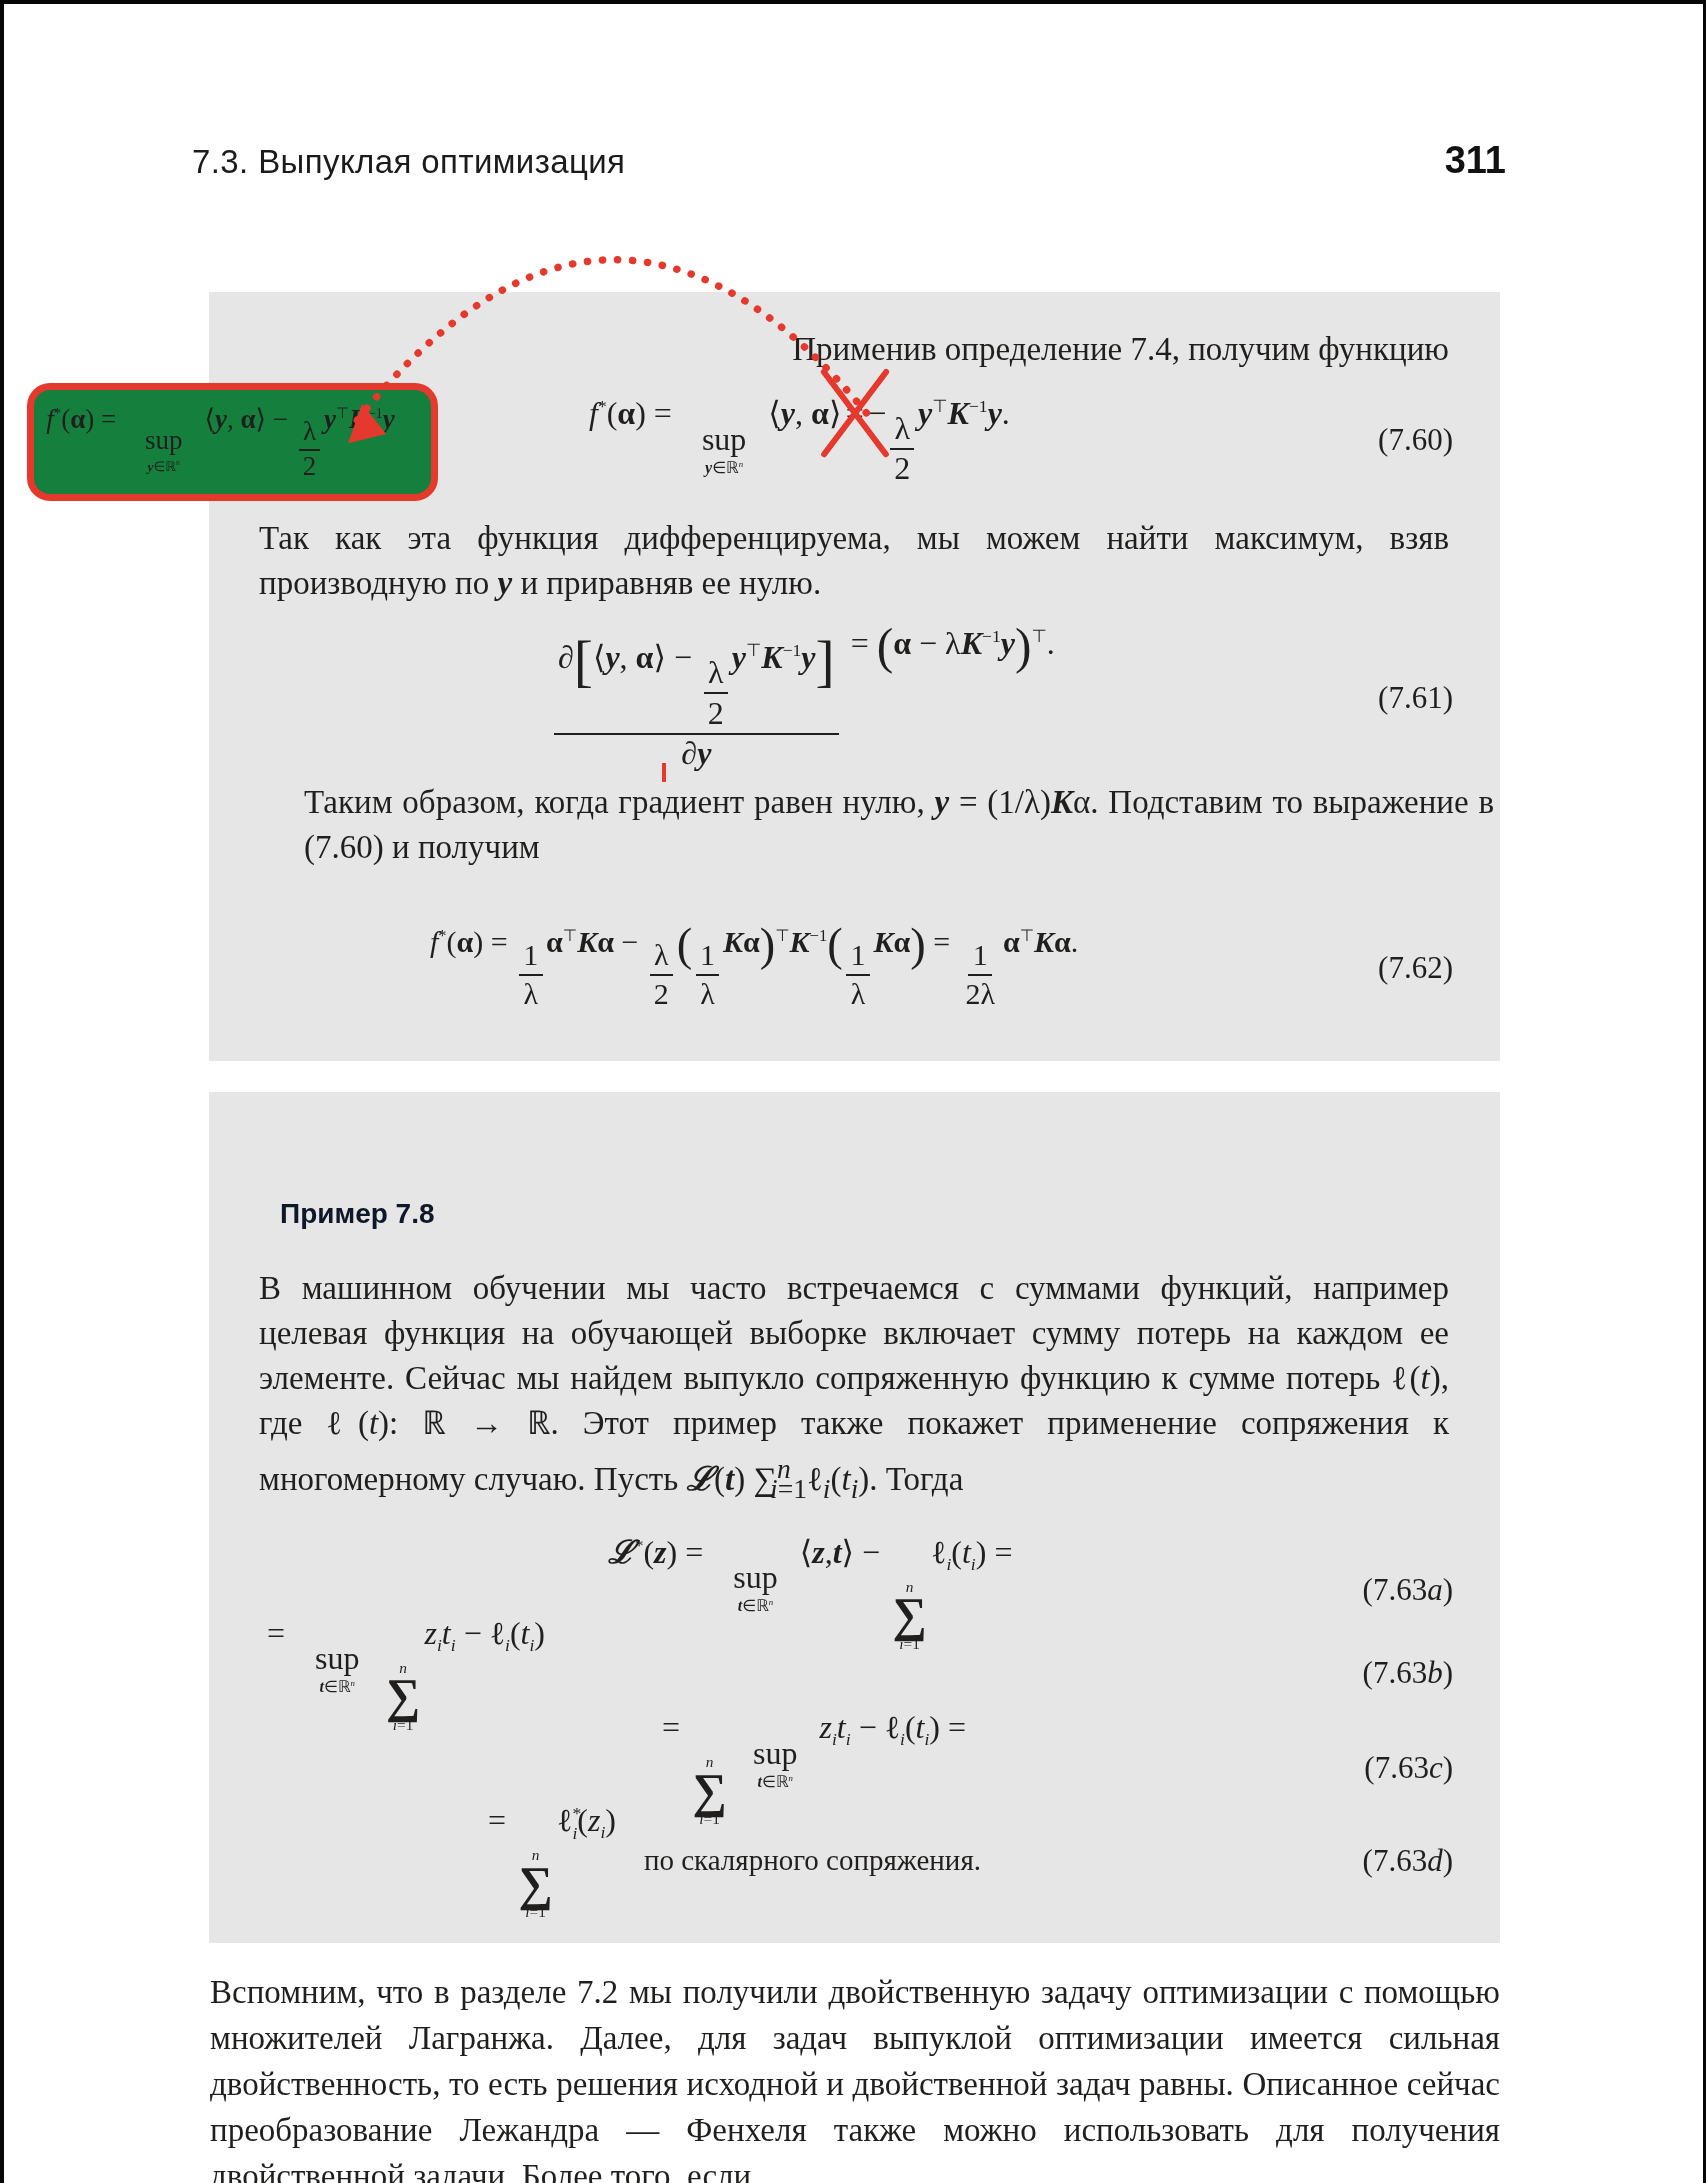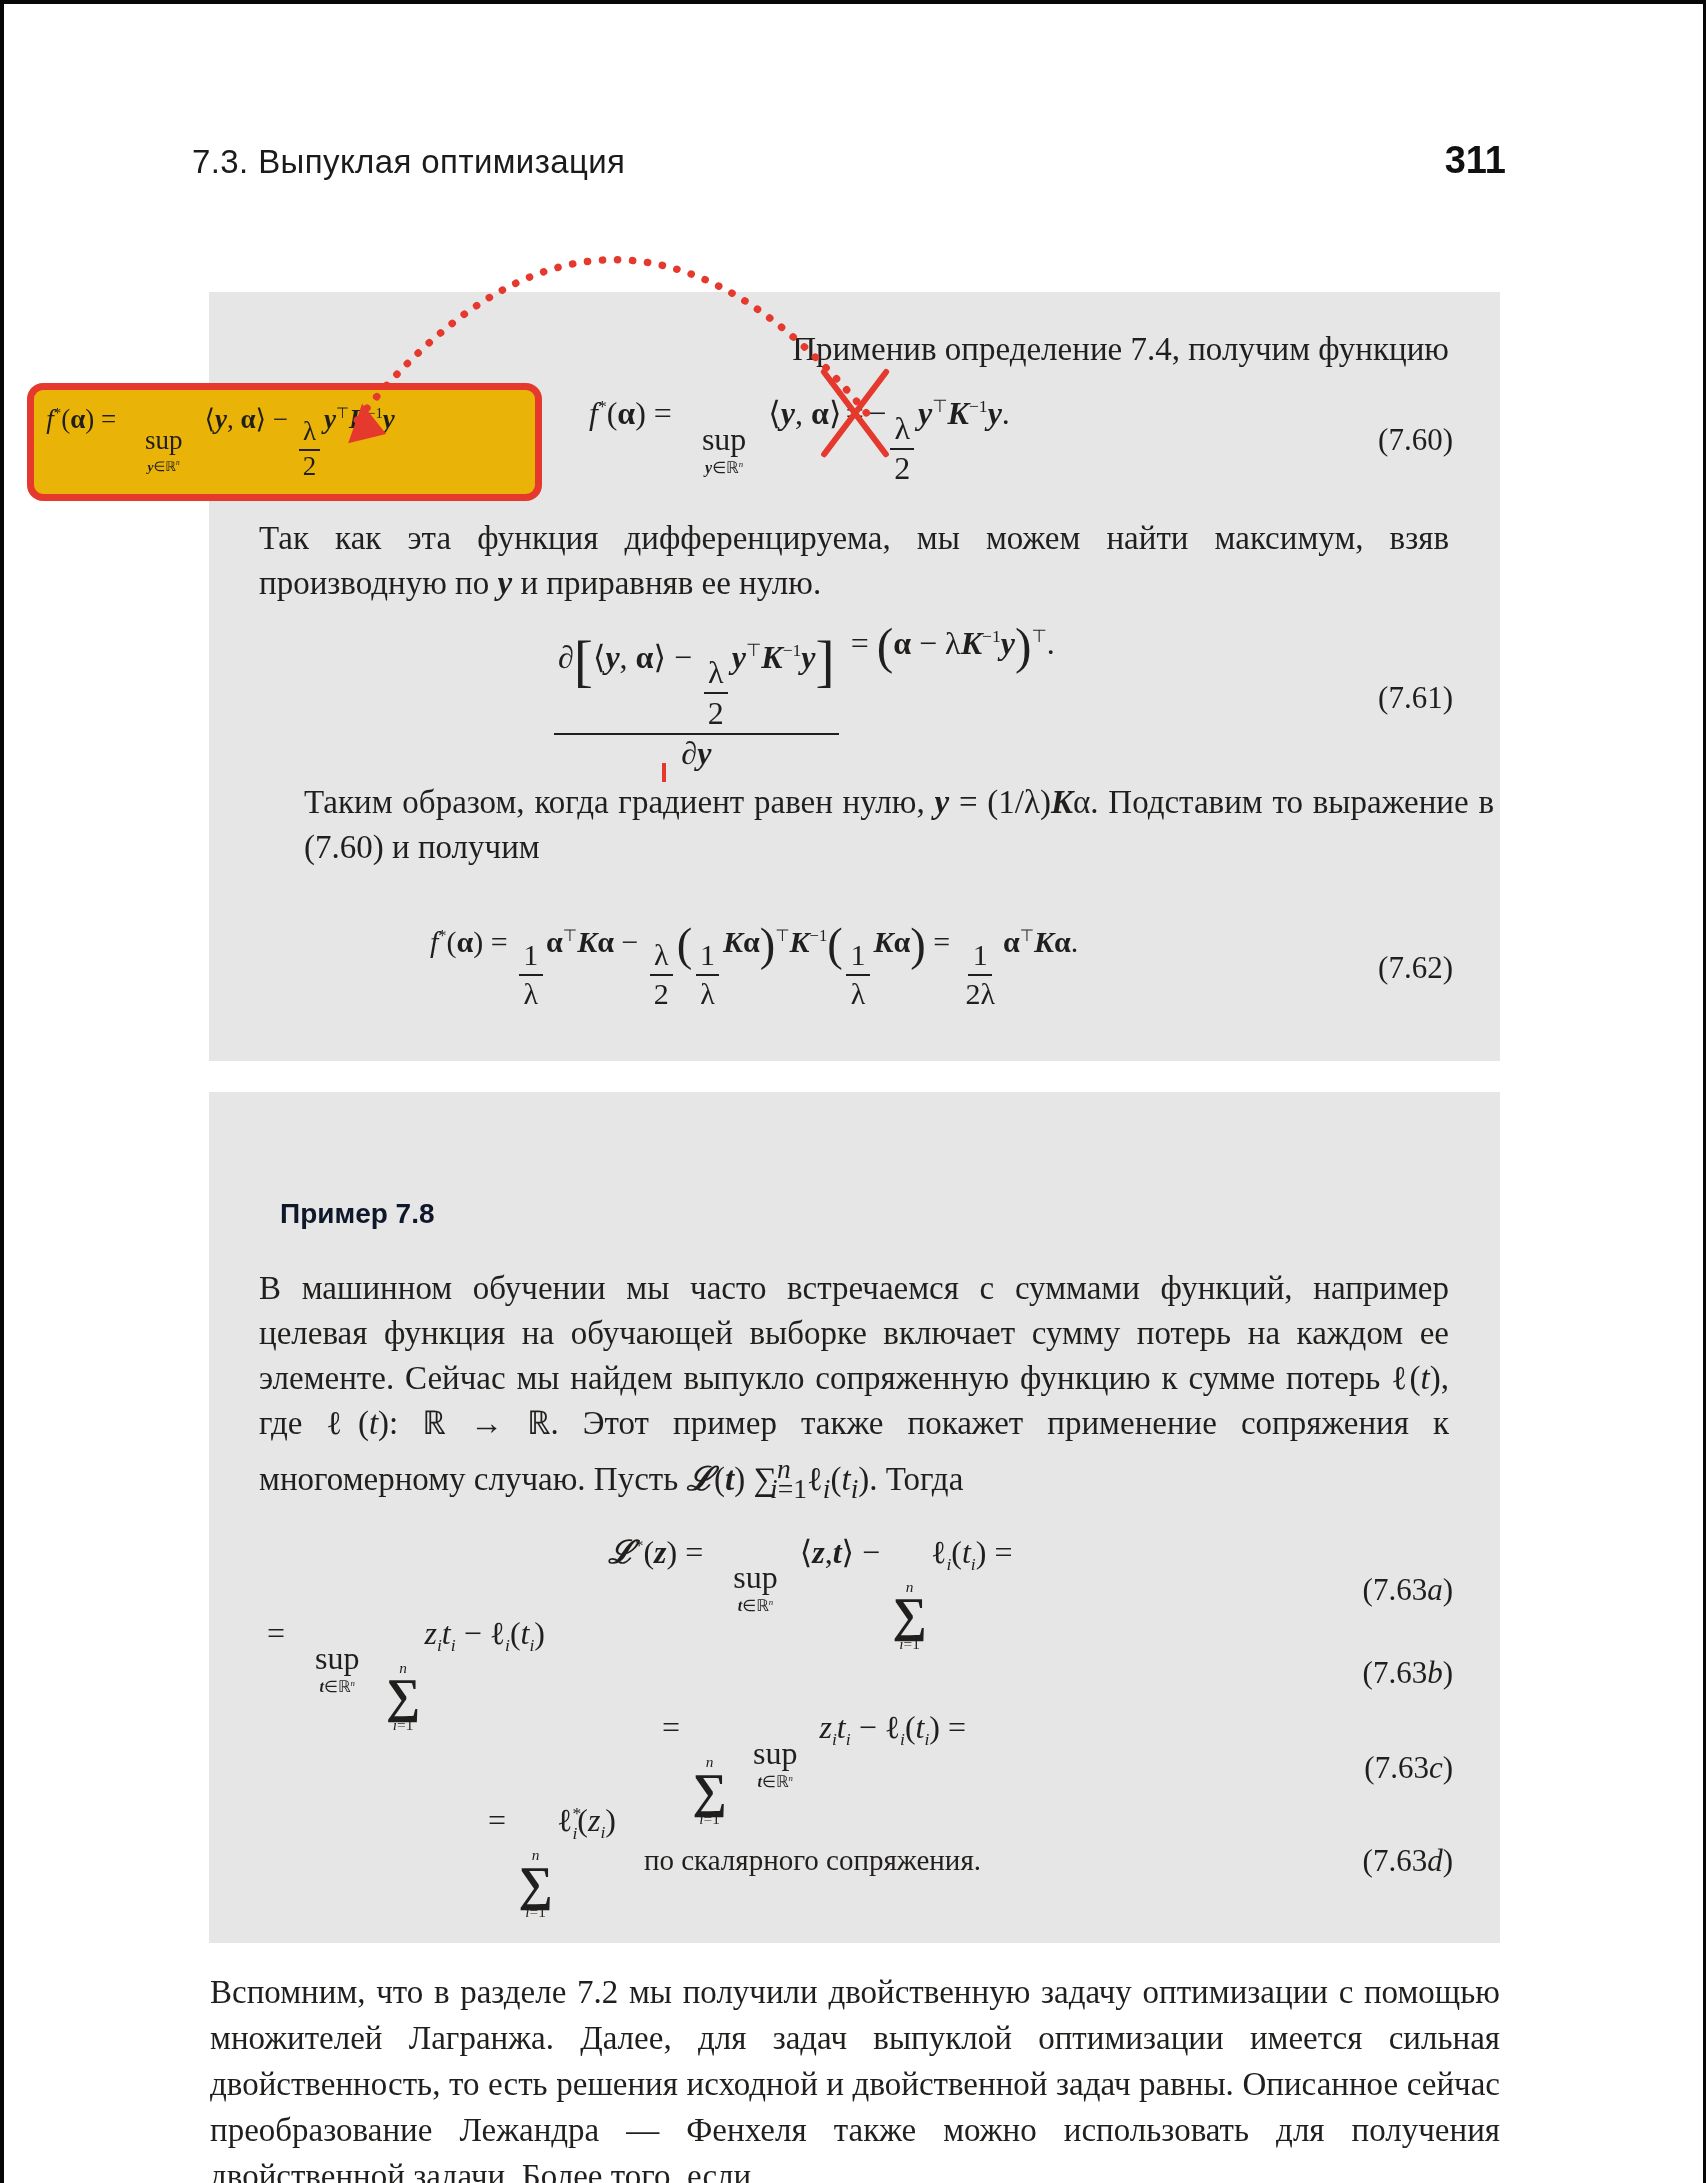--- a/index.html
+++ b/index.html
@@ -44,22 +44,22 @@
   .isb{margin-left:-0.75em;}
 
   
   .xmark{position:relative;padding:0 4.4px;}
   .xmark::before,.xmark::after{content:"";position:absolute;left:50%;top:50%;width:109px;height:5.7px;background:#e5392e;border-radius:3.1px;}
   .xmark::before{transform:translate(-50%,-50%) rotate(53deg);}
   .xmark::after{transform:translate(-50%,-50%) rotate(-53deg);}
   .rtick{display:inline-block;width:0;position:relative;}
   .rtick::after{content:"";position:absolute;left:-0.9px;bottom:0.95em;width:3.5px;height:19px;background:#e5392e;}
 
-  .redbox{position:absolute;left:27px;top:383px;width:515px;height:118px;background:#eab308;
-          border:7.9px solid #e5392e;border-radius:16px;box-sizing:border-box;
+  .redbox{position:absolute;left:27px;top:383px;width:411px;height:118px;background:#15803d;
+          border:7.9px solid #e5392e;border-radius:23px;box-sizing:border-box;
           display:flex;align-items:center;padding-left:12.2px;}
   .redbox .eq{font-size:27px;}
 
   .arcsvg{position:absolute;left:0;top:0;pointer-events:none;}
 
   
   .ex-title{position:absolute;left:50px;font-family:"Liberation Sans",sans-serif;font-weight:bold;font-size:28px;color:#0f172a;margin-left:21px;}
 
   .footerp{position:absolute;left:210px;top:1969px;width:1290px;font-size:33px;line-height:46px;text-align:justify;}
 </style>

